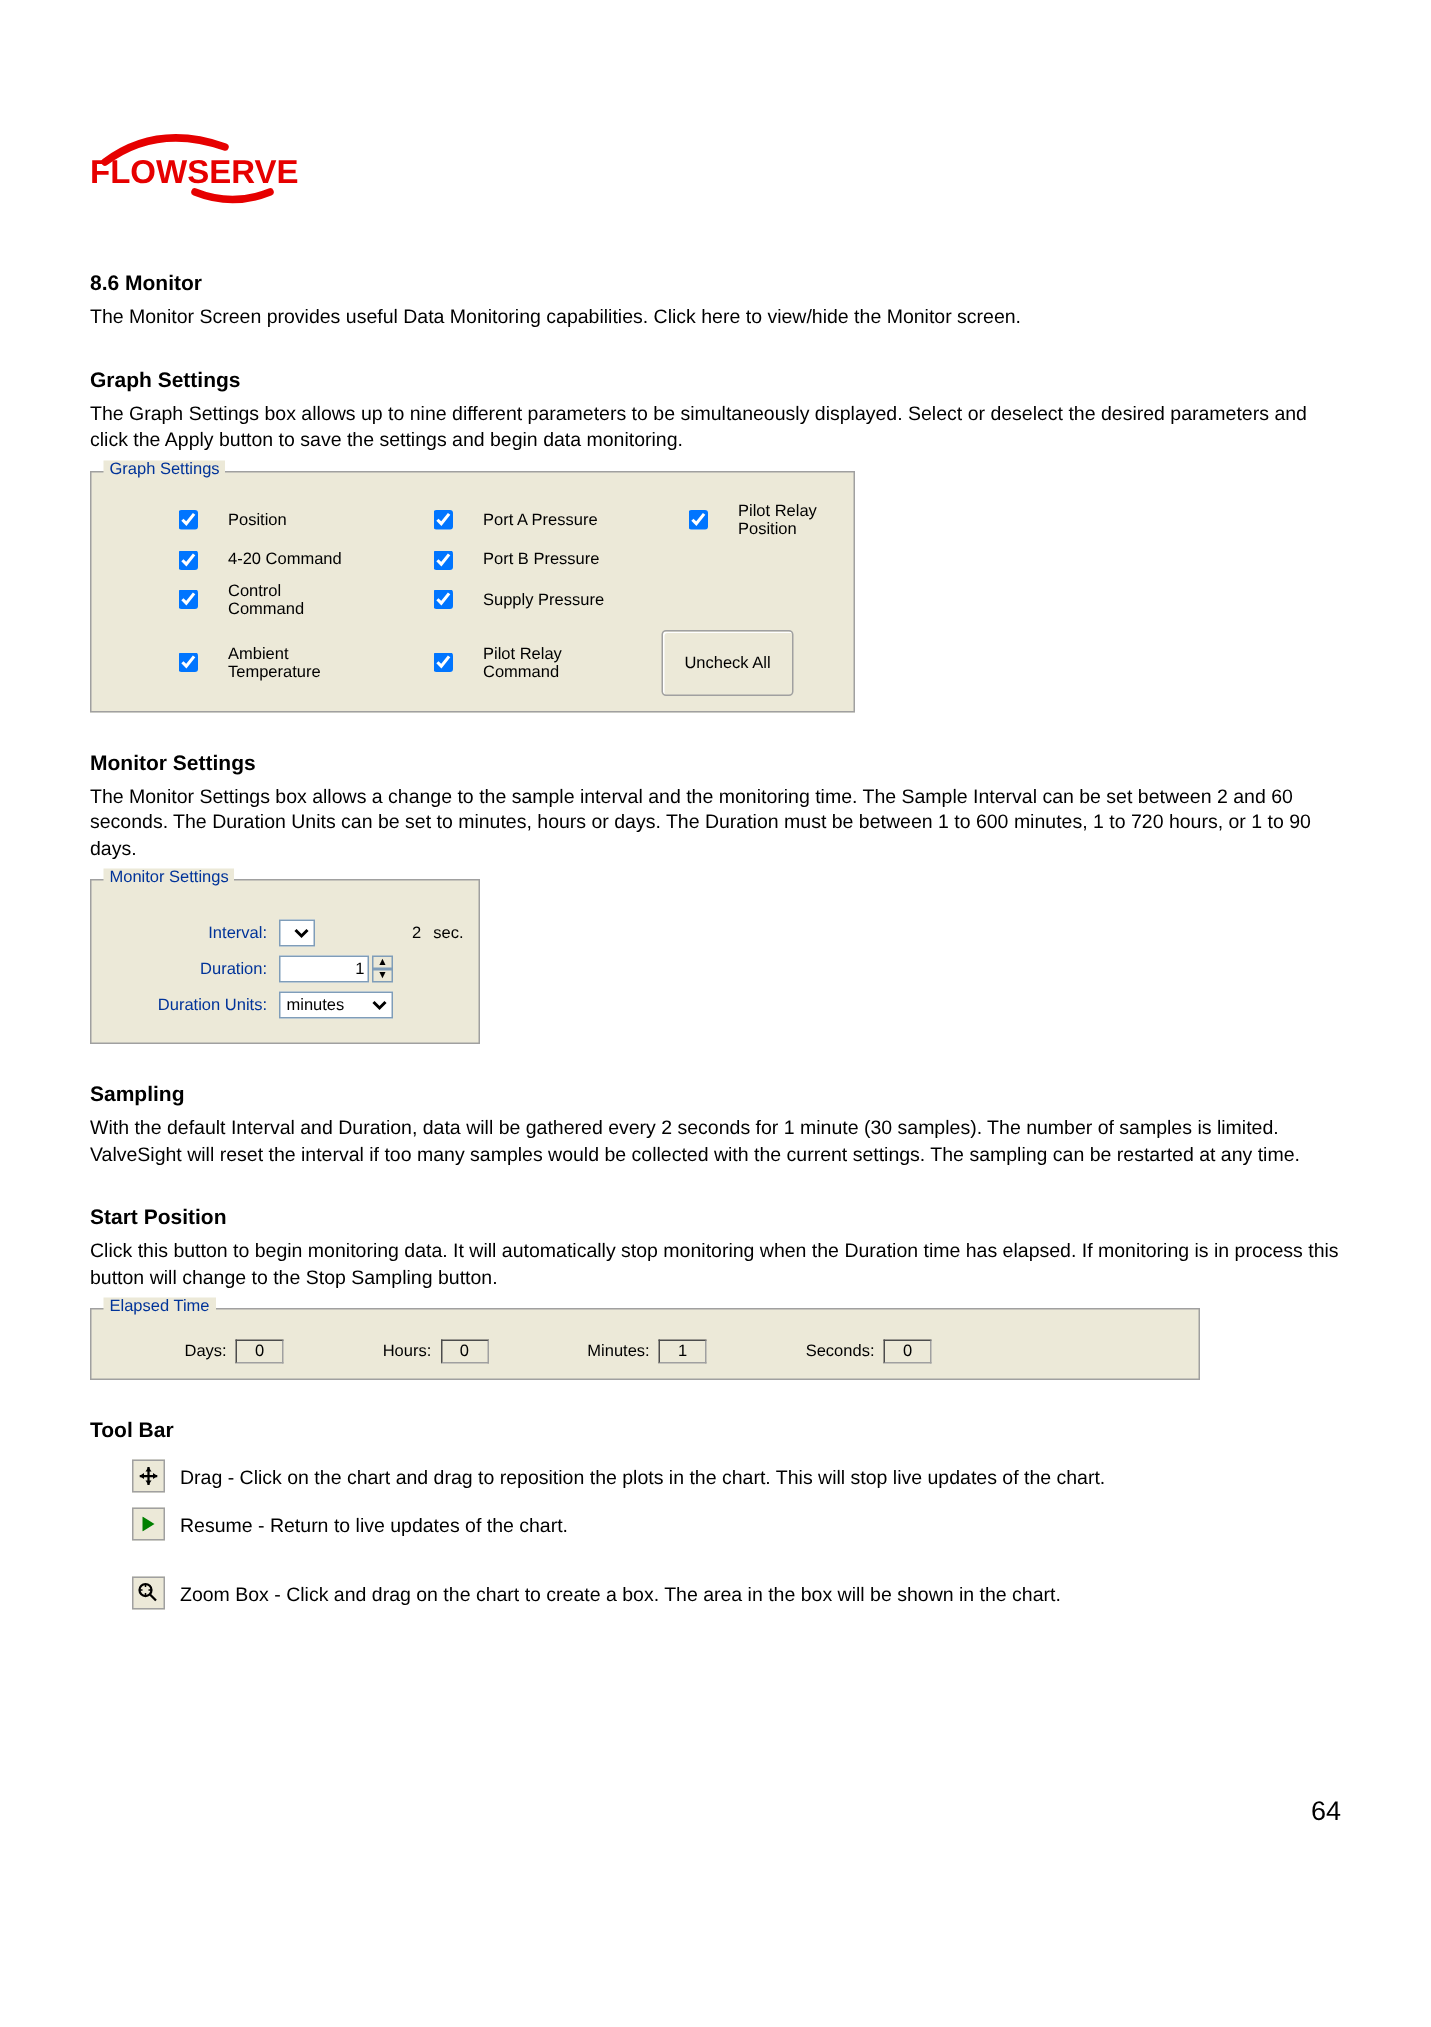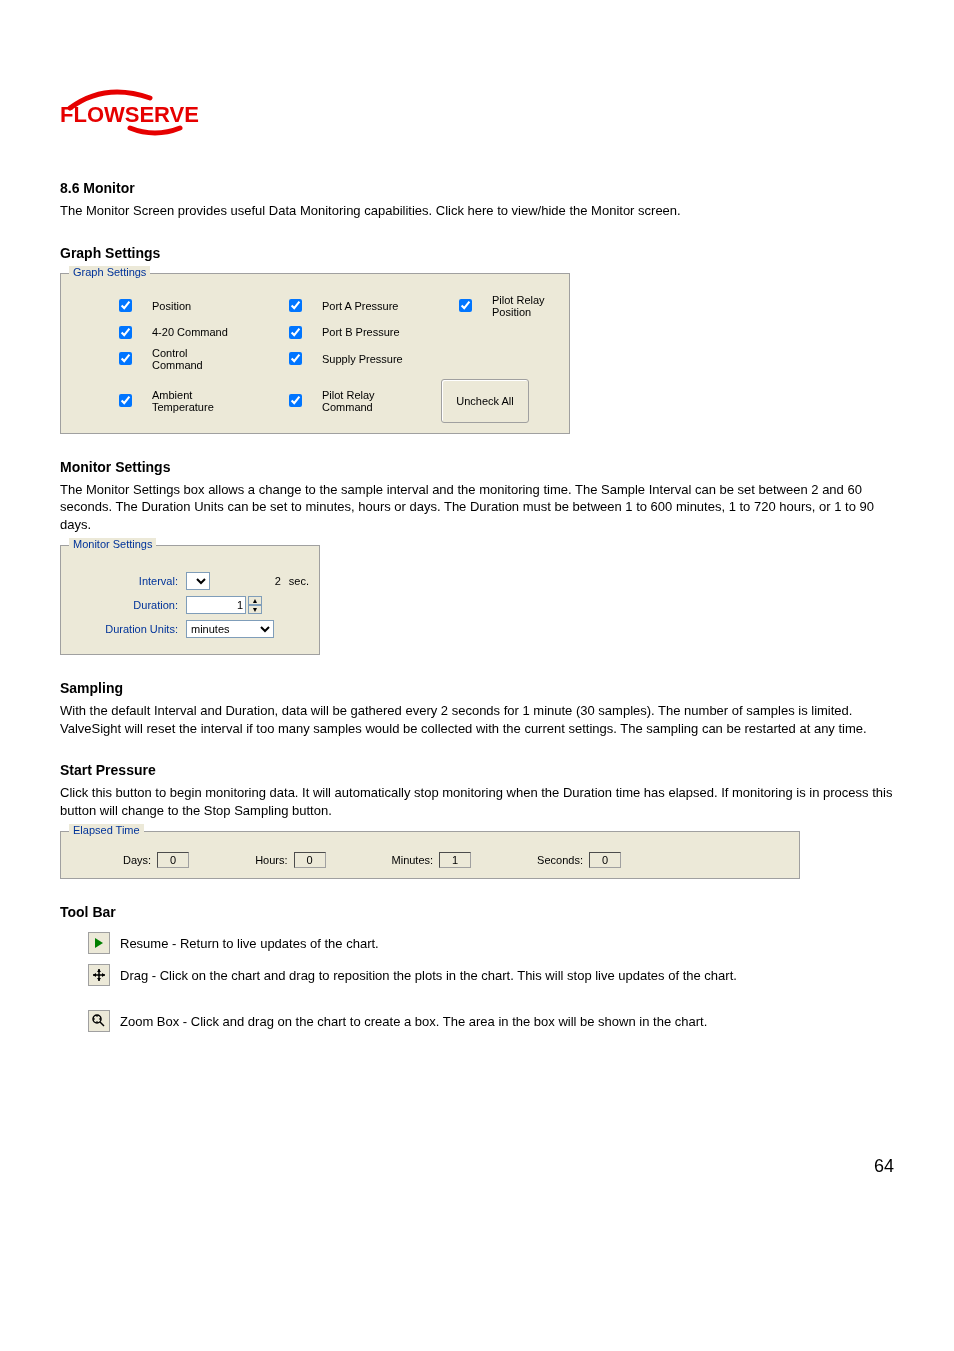--- a/index.html
+++ b/index.html
@@ -111,21 +111,21 @@
   .spinner button {
     width: 14px;
     height: 9px;
     font-size: 7px;
     line-height: 7px;
     padding: 0;
     border: 1px solid #7f9db9;
     background: #ece9d8;
     cursor: pointer;
   }
-  .du-sel { width: 88px; }
+  .du-sel { width: 76px; }
   .sec-label { margin-left: 4px; color:#000;}
   
   .elapsed {
     width: 740px;
     padding-left: 16px;
   }
   .et-row {
     display: flex;
     align-items: center;
     gap: 6px;
@@ -169,20 +169,21 @@
       <path d="M10 28 Q 45 2 90 18" stroke="#e60000" stroke-width="5" fill="none" stroke-linecap="round"></path>
       <text x="0" y="42" font-family="Arial Black, Arial" font-weight="900" font-size="22" fill="#e60000">FLOWSERVE</text>
       <path d="M70 48 Q 95 58 120 48" stroke="#e60000" stroke-width="5" fill="none" stroke-linecap="round"></path>
     </svg>
   </div>
 
   <h3 class="section-title">8.6 Monitor</h3>
   <p>The Monitor Screen provides useful Data Monitoring capabilities. Click here to view/hide the Monitor screen.</p>
 
   <h3 class="section-title">Graph Settings</h3>
+  <p>The Graph Settings box allows up to nine different parameters to be simultaneously displayed. Select or deselect the desired parameters and click the Apply button to save the settings and begin data monitoring.</p>
 
   <div class="fieldset graph-settings">
     <div class="legend">Graph Settings</div>
     <div class="gs-grid">
       <label class="chk">
           <input type="checkbox" checked="" style="">
           <span>Position</span>
         </label>
       <label class="chk">
           <input type="checkbox" checked="" style="">
@@ -250,21 +251,21 @@
       <span class="lbl">Duration Units:</span>
       <select class="du-sel">
         <option>minutes</option>
       </select>
     </div>
   </div>
 
   <h3 class="section-title">Sampling</h3>
   <p>With the default Interval and Duration, data will be gathered every 2 seconds for 1 minute (30 samples). The number of samples is limited. ValveSight will reset the interval if too many samples would be collected with the current settings. The sampling can be restarted at any time.</p>
 
-  <h3 class="section-title">Start Pressure</h3>
+  <h3 class="section-title">Start Position</h3>
   <p>Click this button to begin monitoring data.  It will automatically stop monitoring when the Duration time has elapsed.  If monitoring is in process this button will change to the Stop Sampling button.</p>
 
   <div class="fieldset elapsed">
     <div class="legend">Elapsed Time</div>
     <div class="et-row">
       <span style="width:40px;"></span>
       <div class="et-seg">
         <span class="lbl">Days:</span>
         <span class="et-box">0</span>
       </div>
@@ -280,39 +281,39 @@
         <span class="lbl">Seconds:</span>
         <span class="et-box">0</span>
       </div>
     </div>
   </div>
 
   <h3 class="section-title">Tool Bar</h3>
 
   <div class="iconlist">
     <div class="iconline">
-      <span class="tbicon play">
-        <svg width="10" height="10" viewBox="0 0 10 10">
-            <polygon points="1,0 9,5 1,10" fill="#008000"></polygon>
-          </svg>
-      </span>
-      <span>Resume - Return to live updates of the chart.</span>
-    </div>
-    <div class="iconline">
       <span class="tbicon">
         <svg width="12" height="12" viewBox="0 0 12 12">
           <line x1="6" y1="0" x2="6" y2="12" stroke="#000" stroke-width="1.5"></line>
           <line x1="0" y1="6" x2="12" y2="6" stroke="#000" stroke-width="1.5"></line>
           <polygon points="6,0 4,3 8,3" fill="#000"></polygon>
           <polygon points="6,12 4,9 8,9" fill="#000"></polygon>
           <polygon points="0,6 3,4 3,8" fill="#000"></polygon>
           <polygon points="12,6 9,4 9,8" fill="#000"></polygon>
         </svg>
       </span>
       <span>Drag - Click on the chart and drag to reposition the plots in the chart.  This will stop live updates of the chart.</span>
+    </div>
+    <div class="iconline">
+      <span class="tbicon play">
+        <svg width="10" height="10" viewBox="0 0 10 10">
+            <polygon points="1,0 9,5 1,10" fill="#008000"></polygon>
+          </svg>
+      </span>
+      <span>Resume - Return to live updates of the chart.</span>
     </div>
     <div style="height:12px;"></div>
     <div class="iconline">
       <span class="tbicon">
         <svg width="14" height="14" viewBox="0 0 14 14">
           <circle cx="5" cy="5" r="4" stroke="#000" stroke-width="1.5" fill="none"></circle>
           <line x1="8" y1="8" x2="12" y2="12" stroke="#000" stroke-width="1.5"></line>
           <line x1="1" y1="5" x2="3" y2="5" stroke="#000"></line>
           <line x1="7" y1="5" x2="9" y2="5" stroke="#000"></line>
           <line x1="5" y1="1" x2="5" y2="3" stroke="#000"></line>

